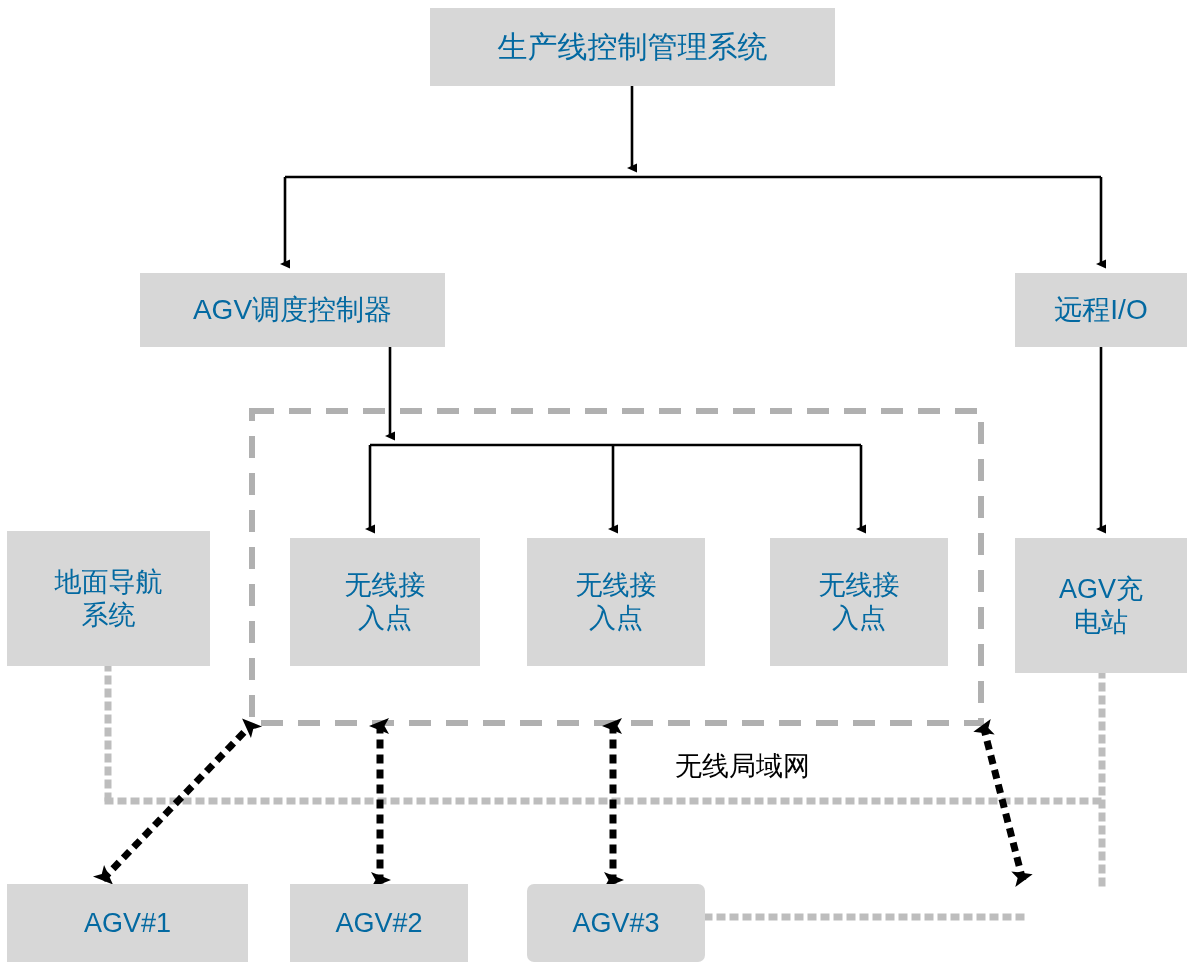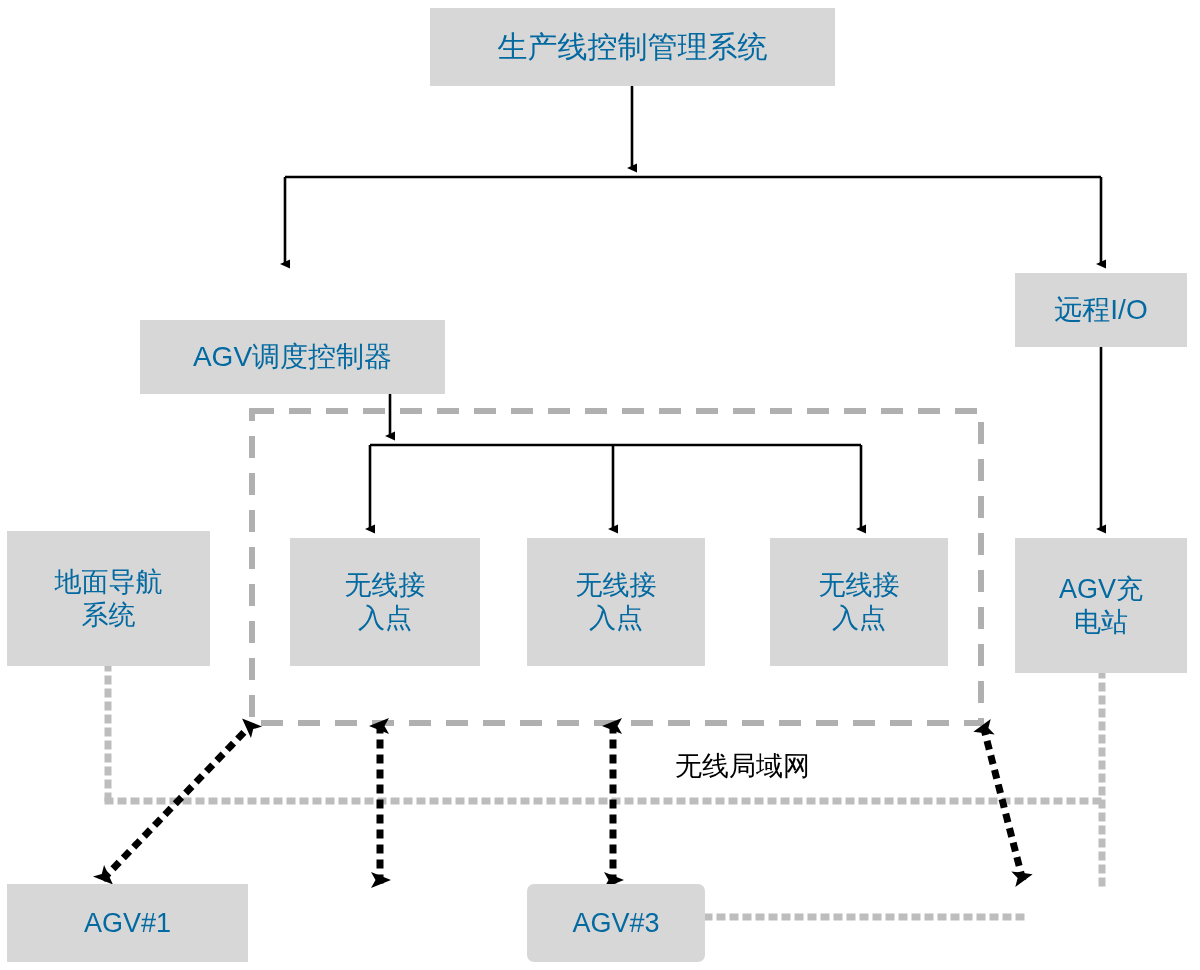--- a/index.html
+++ b/index.html
@@ -29,21 +29,21 @@
     color: #0369a1;
     display: flex;
     align-items: center;
     justify-content: center;
     text-align: center;
     line-height: 1.22;
     box-sizing: border-box;
     white-space: pre-line;
   }
   .n-title      { left: 430px; top: 8px;   width: 405px; height: 78px;  font-size: 30px; }
-  .n-sched      { left: 140px; top: 273px; width: 305px; height: 74px;  font-size: 28px; margin-top: 47px; }
+  .n-sched      { left: 140px; top: 273px; width: 305px; height: 74px;  font-size: 28px; }
   .n-remote     { left: 1015px;top: 273px; width: 172px; height: 74px;  font-size: 28px; }
   .n-nav        { left: 7px;   top: 531px; width: 203px; height: 135px; font-size: 27px; }
   .n-ap1        { left: 290px; top: 538px; width: 190px; height: 128px; font-size: 27px; }
   .n-ap2        { left: 527px; top: 538px; width: 178px; height: 128px; font-size: 27px; }
   .n-ap3        { left: 770px; top: 538px; width: 178px; height: 128px; font-size: 27px; }
   .n-charge     { left: 1015px;top: 538px; width: 172px; height: 135px; font-size: 27px; }
   .n-agv1       { left: 7px;   top: 884px; width: 241px; height: 78px;  font-size: 27px; }
   .n-agv2       { left: 290px; top: 884px; width: 178px; height: 78px;  font-size: 27px; }
   .n-agv3       { left: 527px; top: 884px; width: 178px; height: 78px;  font-size: 27px; border-radius: 7px; }
   .n-agvn       { left: 1023px;top: 884px; width: 172px; height: 78px;  font-size: 27px; }
@@ -149,19 +149,20 @@
 入点</div>
 
   <div class="node n-ap3">无线接
 入点</div>
 
   <div class="node n-charge">AGV充
 电站</div>
 
   <div class="node n-agv1">AGV#1</div>
 
+  <div class="node n-agv2">AGV#2</div>
 
   <div class="node n-agv3">AGV#3</div>
 
 
   <div class="wlan-label">无线局域网</div>
 
 </div>
 
 </body></html>

